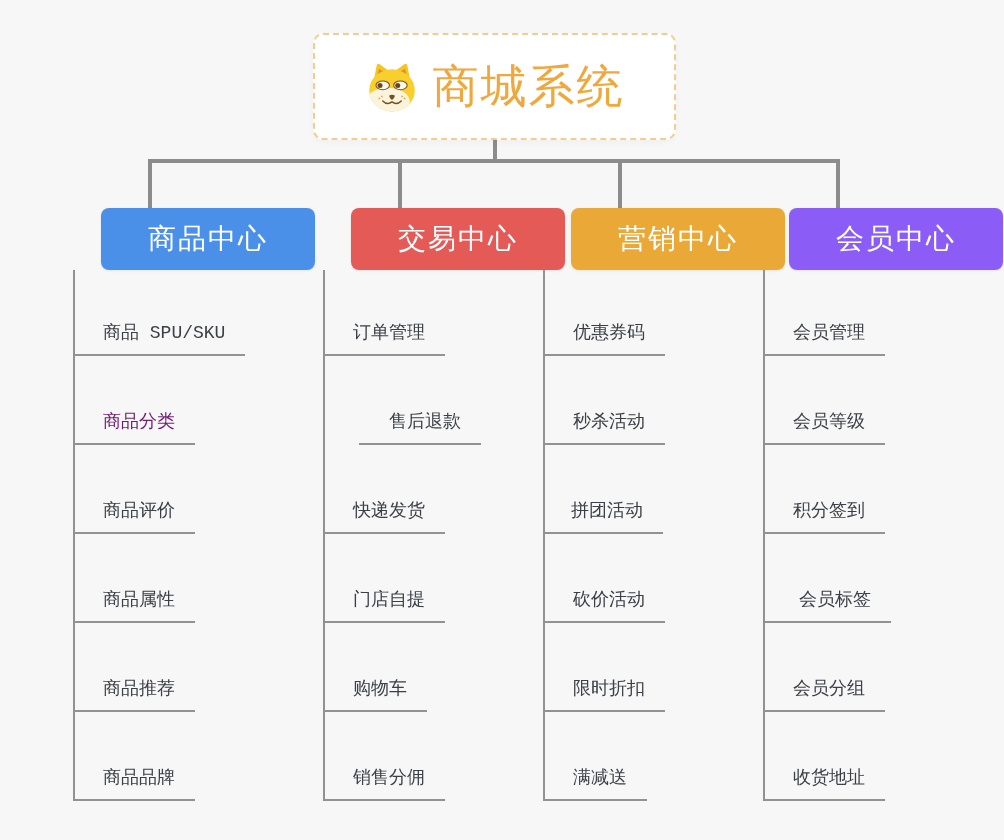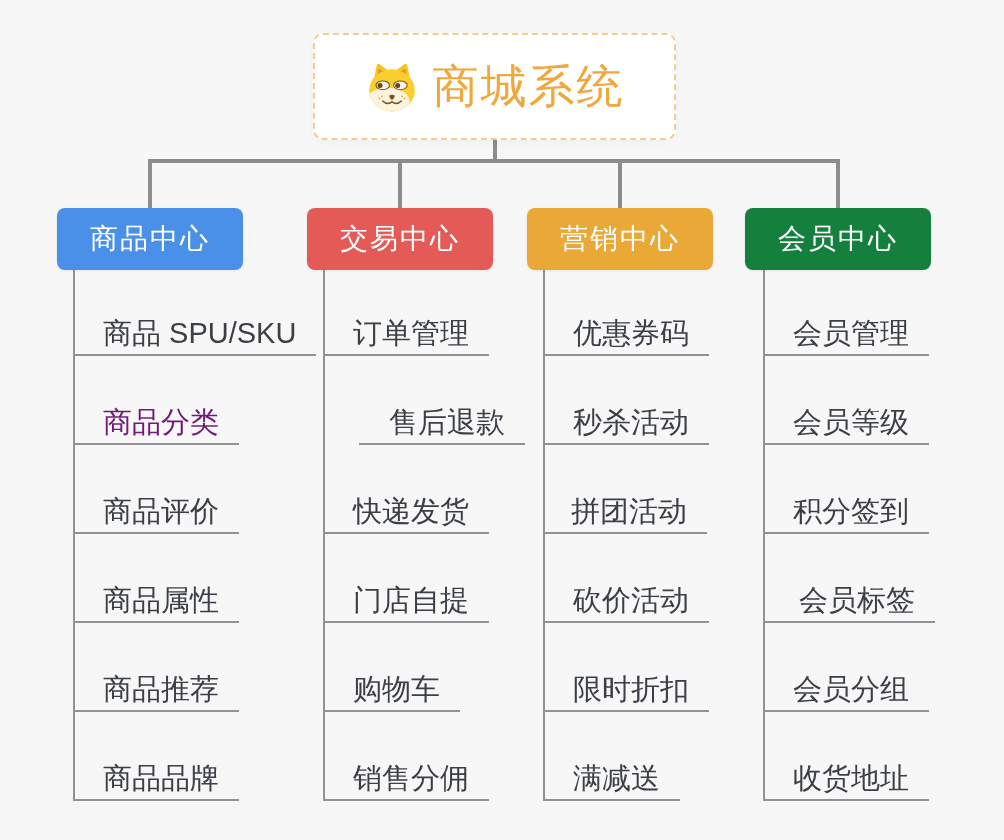--- a/index.html
+++ b/index.html
@@ -33,41 +33,43 @@
   .root-title {
     font-size: 46px;
     letter-spacing: 2px;
     color: #F0A73C;
     white-space: nowrap;
   }
   
   .branch-box {
     position: absolute;
     top: 208px;
-    width: 186px; height: 62px;
+    width: 214px; height: 62px;
     border-radius: 8px;
     display: flex;
     align-items: center;
     justify-content: center;
     color: #FFFFFF;
     font-size: 28px;
     letter-spacing: 2px;
     cursor: pointer;
     box-shadow: 0 1px 3px rgba(0,0,0,0.08);
+    margin-left: 44px;
   }
   
   .leaf-item {
     position: absolute;
     white-space: nowrap;
-    font-size: 29px;
+    font-size: 18px;
     line-height: 32px;
     color: #3C4046;
     padding: 0 20px 5px 30px;
     border-bottom: 2px solid #909294;
     cursor: pointer;
+    font-family: Liberation Mono, monospace;
   }
 </style>
 </head>
 <body>
 
 <div id="canvas" style="background: rgb(247, 247, 247);">
 
   <div class="line" id="root-drop" style="left: 493px; top: 139px; width: 4px; height: 24px; background: rgb(140, 140, 140);"></div>
   <div class="line" id="branch-bus" style="left: 148px; top: 159px; width: 692px; height: 4px; background: rgb(140, 140, 140);"></div>
 
@@ -130,21 +132,21 @@
       <div class="line" style="left: 543px; top: 270px; width: 2px; height: 531px; background: rgb(144, 146, 148);"></div>
       <div class="branch-box" style="left: 527px; background: rgb(234, 169, 55);">营销中心</div>
       <div class="leaf-item" style="left: 543px; top: 317px; color: rgb(60, 64, 70); border-bottom-color: rgb(144, 146, 148);">优惠券码</div>
       <div class="leaf-item" style="left: 543px; top: 406px; color: rgb(60, 64, 70); border-bottom-color: rgb(144, 146, 148);">秒杀活动</div>
       <div class="leaf-item" style="left: 543px; top: 495px; color: rgb(60, 64, 70); border-bottom-color: rgb(144, 146, 148); padding-left: 28px;">拼团活动</div>
       <div class="leaf-item" style="left: 543px; top: 584px; color: rgb(60, 64, 70); border-bottom-color: rgb(144, 146, 148);">砍价活动</div>
       <div class="leaf-item" style="left: 543px; top: 673px; color: rgb(60, 64, 70); border-bottom-color: rgb(144, 146, 148);">限时折扣</div>
       <div class="leaf-item" style="left: 543px; top: 762px; color: rgb(60, 64, 70); border-bottom-color: rgb(144, 146, 148);">满减送</div>
       <div class="line" style="left: 836px; top: 159px; width: 4px; height: 49px; background: rgb(140, 140, 140);"></div>
       <div class="line" style="left: 763px; top: 270px; width: 2px; height: 531px; background: rgb(144, 146, 148);"></div>
-      <div class="branch-box" style="left: 745px; background: #15803d;">会员中心</div>
+      <div class="branch-box" style="left: 745px; background: #8b5cf6;">会员中心</div>
       <div class="leaf-item" style="left: 763px; top: 317px; color: rgb(60, 64, 70); border-bottom-color: rgb(144, 146, 148);">会员管理</div>
       <div class="leaf-item" style="left: 763px; top: 406px; color: rgb(60, 64, 70); border-bottom-color: rgb(144, 146, 148);">会员等级</div>
       <div class="leaf-item" style="left: 763px; top: 495px; color: rgb(60, 64, 70); border-bottom-color: rgb(144, 146, 148);">积分签到</div>
       <div class="leaf-item" style="left: 763px; top: 584px; color: rgb(60, 64, 70); border-bottom-color: rgb(144, 146, 148); padding-left: 36px;">会员标签</div>
       <div class="leaf-item" style="left: 763px; top: 673px; color: rgb(60, 64, 70); border-bottom-color: rgb(144, 146, 148);">会员分组</div>
       <div class="leaf-item" style="left: 763px; top: 762px; color: rgb(60, 64, 70); border-bottom-color: rgb(144, 146, 148);">收货地址</div>
     </div>
 </div>
 
 </body></html>

